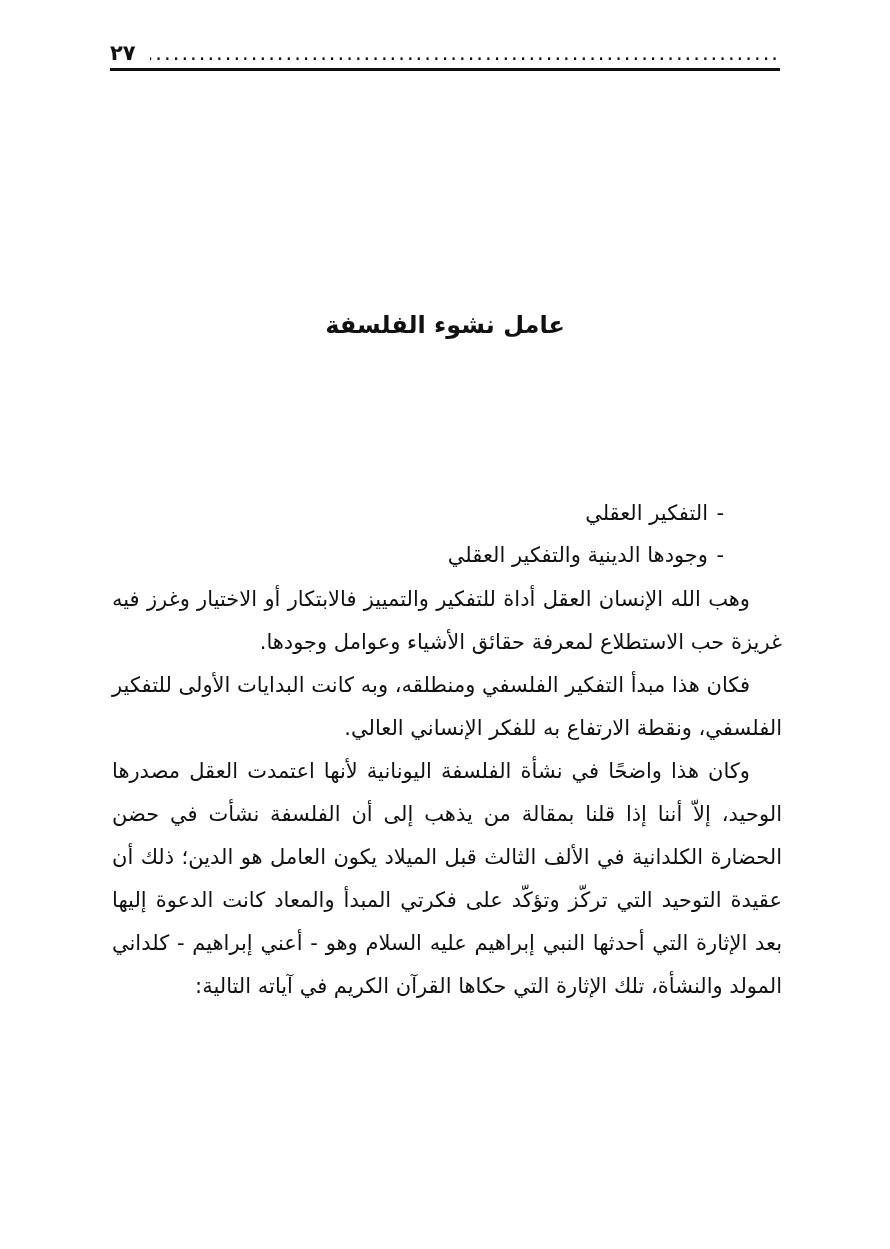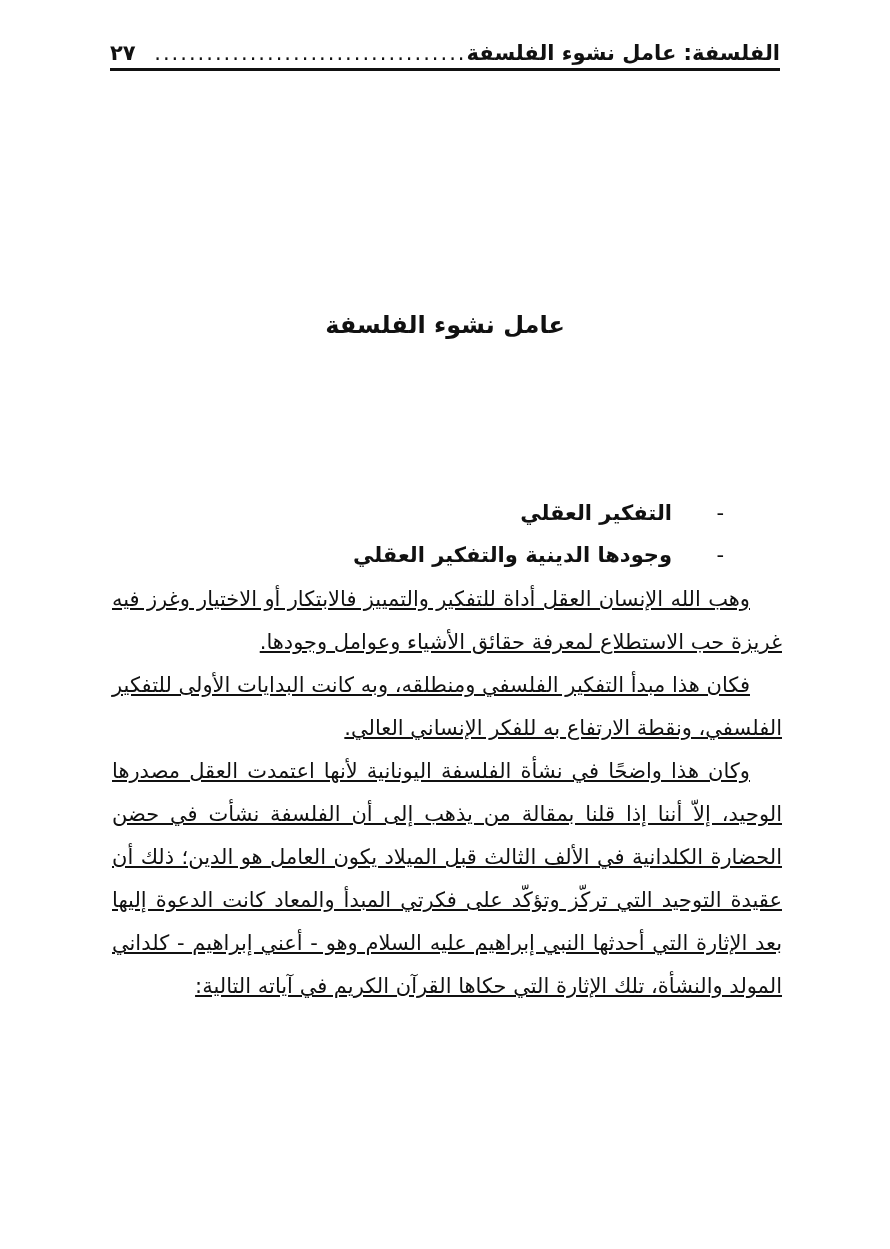--- a/index.html
+++ b/index.html
@@ -81,47 +81,44 @@
     .bullets li {
       padding-right: 58px;
       position: relative;
     }
     .bullets li .dash {
       position: absolute;
       right: 58px;
       top: 0;
     }
     .bullets li .text {
-      margin-right: 52px;
+      margin-right: 16px;
       display: inline-block;
-      font-weight: bold;
     }
     .body-text {
       position: absolute;
       left: 112px;
       top: 578px;
       width: 670px;
       direction: rtl;
       font-size: 21px;
       line-height: 43px;
-      text-decoration: underline;
     }
     .body-text p {
       margin: 0 0 0 0;
       text-align: justify;
       text-align-last: right;
       text-indent: 32px;
     }
   </style>
 </head>
 <body>
 
 <div class="page-header">
   <div class="header-title">
-    <span>الفلسفة: عامل نشوء الفلسفة</span>
     <span class="leader">..............................................................................</span>
   </div>
   <span class="header-pagenum">٢٧</span>
 </div>
 <div class="header-rule"></div>
 
 <div class="chapter-title">عامل نشوء الفلسفة</div>
 
 <ul class="bullets">
   <li>

